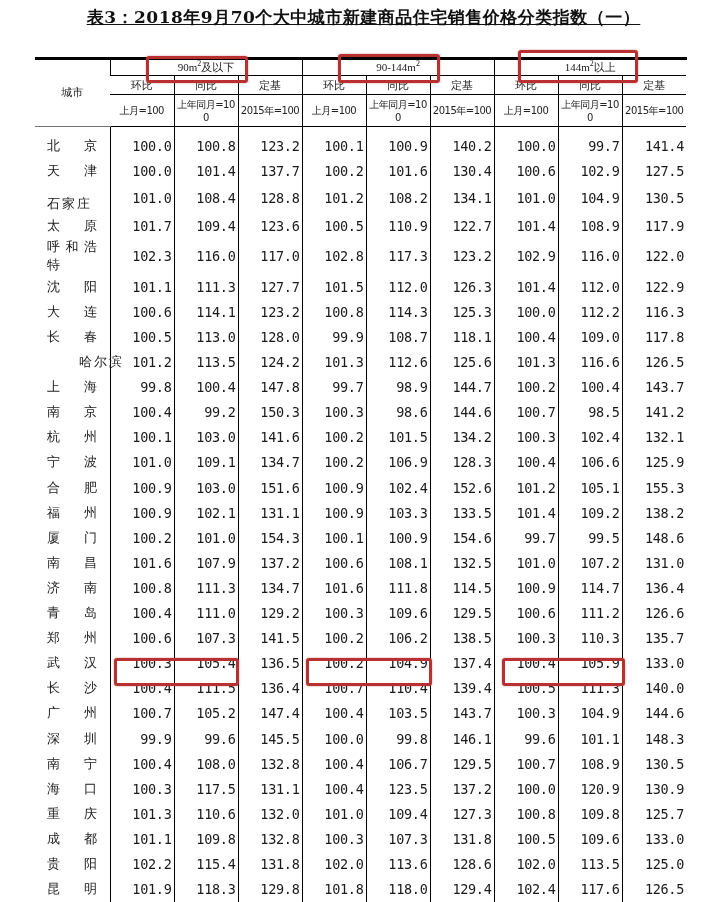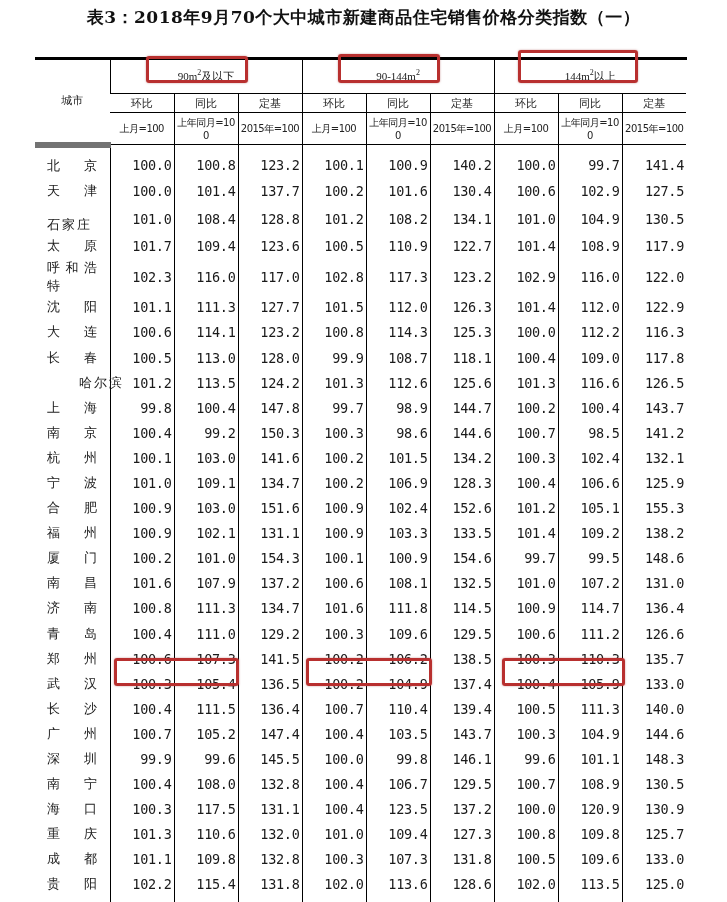--- a/index.html
+++ b/index.html
@@ -1,28 +1,28 @@
 <!DOCTYPE html>
 <html><head>
 <meta charset="utf-8">
 <style>
   html, body { margin: 0; padding: 0; background: #ffffff; }
   body { width: 727px; height: 902px; overflow: hidden; position: relative; font-family: "DejaVu Serif", "Liberation Serif", serif; color: #111; }
-  .title { position: absolute; left: 0; top: 6px; width: 727px; text-align: center; font-size: 17px; font-weight: bold; letter-spacing: 0.5px; font-family: "DejaVu Serif", "Liberation Serif", serif; }
+  .title { position: absolute; left: 0; top: 6px; width: 727px; text-align: center; font-size: 17px; font-weight: bold; letter-spacing: 0.5px; font-family: "DejaVu Serif", "Liberation Serif", serif; text-decoration: underline; }
   .top-rule { position: absolute; left: 35px; top: 57px; width: 652px; height: 3px; background: #000; }
   table { border-collapse: collapse; table-layout: fixed; position: absolute; left: 35px; top: 59px; width: 651px; }
   col.city { width: 75px; }
   col.v { width: 64px; }
   th, td { padding: 0; border-left: 1px solid #000; font-weight: normal; }
   th:first-child, td:first-child { border-left: none; }
   thead th { font-family: "DejaVu Sans", "Liberation Sans", sans-serif; color: #222; border-bottom: 1px solid #000; text-align: center; }
-  thead tr.g th { height: 34px; font-size: 11px; font-family: "Liberation Serif", "DejaVu Serif", serif; }
+  thead tr.g th { height: 16px; font-size: 11px; font-family: "Liberation Serif", "DejaVu Serif", serif; }
   thead tr.s th { height: 18px; font-size: 11px; }
   thead tr.u th { height: 31px; font-size: 10px; line-height: 13px; letter-spacing: -0.5px; }
-  thead th.cityhead { font-size: 13px; border-bottom: 6px solid #737373; }
+  thead th.cityhead { font-size: 13px; border-bottom: 1px solid #737373; }
   sup { font-size: 8px; vertical-align: super; line-height: 0; }
   tbody td { height: 25.1px; font-family: "DejaVu Sans Mono", "Liberation Mono", monospace; font-size: 13.5px; text-align: right; padding-right: 2px; color: #1a1a1a; letter-spacing: -0.3px; }
   tbody td.city { text-align: left; padding-left: 12px; font-family: "DejaVu Sans", "Liberation Sans", sans-serif; font-size: 13px; letter-spacing: 0; }
   tbody td.city span { display: inline-block; width: 50px; text-align: justify; text-align-last: justify; }
   tbody tr:first-child td { padding-top: 6px; }
   .hl { position: absolute; border: 3px solid #b8302f; border-radius: 3px; box-shadow: 0 0 2px rgba(150,40,40,0.5); pointer-events: none; }
 </style>
 </head>
 <body>
 

